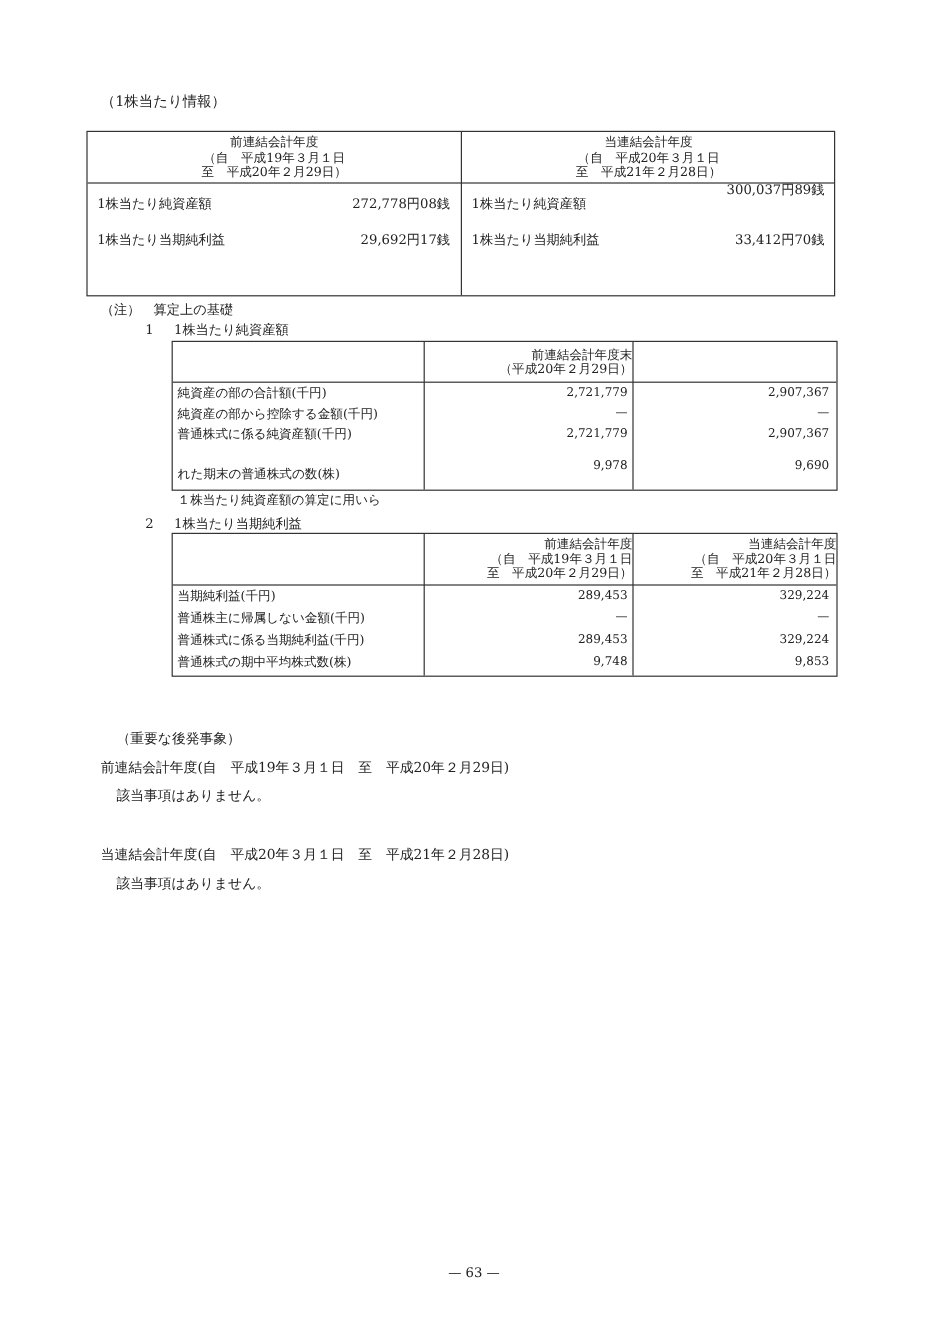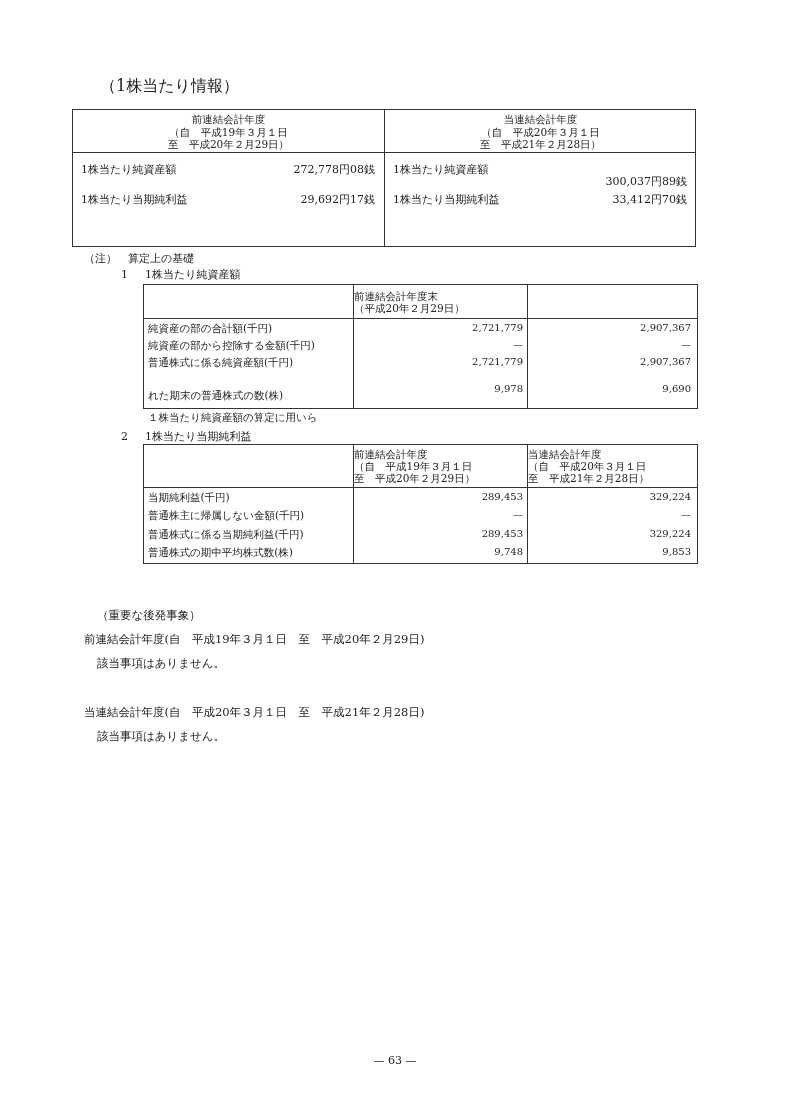--- a/index.html
+++ b/index.html
@@ -2,21 +2,21 @@
 <html><head>
 <meta charset="utf-8">
 <style>
   html, body { margin: 0; padding: 0; background: #ffffff; }
   body {
     width: 790px; height: 1118px; position: relative; overflow: hidden;
     font-family: "DejaVu Serif", "Liberation Serif", serif;
     color: #222; font-size: 11px;
   }
   .abs { position: absolute; white-space: nowrap; }
-  .section-title { left: 100px; top: 76px; font-size: 16px; }
+  .section-title { left: 84px; top: 76px; font-size: 12px; }
 
   
   .t1 { position: absolute; left: 72px; top: 109px; width: 624px; height: 138px;
         border: 1.5px solid #333; box-sizing: border-box; }
   .t1 .vline { position: absolute; left: 311px; top: 0; bottom: 0; border-left: 1.5px solid #333; }
   .t1 .hline { position: absolute; left: 0; right: 0; top: 42px; border-top: 1.5px solid #333; }
   .t1 .hdr { position: absolute; top: 3px; width: 311px; text-align: center; line-height: 12.5px; font-size: 10.5px; }
   .t1 .hdr.left { left: 0; }
   .t1 .hdr.right { left: 312px; }
   .hdr .p1 { display: block; }
@@ -32,21 +32,21 @@
   .sub-label { left: 121px; top: 267px; font-size: 11px; }
   .sub-label .num { display: inline-block; width: 24px; }
   .sub-label2 { left: 121px; top: 429px; font-size: 11px; }
   .sub-label2 .num { display: inline-block; width: 24px; }
 
   
   .tb { position: absolute; left: 143px; width: 555px; border: 1.5px solid #333; box-sizing: border-box; }
   .tb .v1 { position: absolute; left: 209px; top: 0; bottom: 0; border-left: 1.5px solid #333; }
   .tb .v2 { position: absolute; left: 383px; top: 0; bottom: 0; border-left: 1.5px solid #333; }
   .tb .h1 { position: absolute; left: 0; right: 0; border-top: 1.5px solid #333; }
-  .tb .colhdr { position: absolute; text-align: left; font-size: 10.5px; line-height: 12px; }
+  .tb .colhdr { position: absolute; text-align: right; font-size: 10.5px; line-height: 12px; }
   .tb .colhdr span { display: block; }
   .tb .rlbl { position: absolute; left: 4px; font-size: 10.5px; line-height: 13px; }
   .tb .rval { position: absolute; text-align: right; font-size: 10px; }
 
   .t2 { top: 284px; height: 125px; }
   .t3 { top: 444px; height: 120px; }
 
   .sub-title { left: 97px; top: 608px; font-size: 11.5px; }
   .period1 { left: 84px; top: 632px; font-size: 11.5px; }
   .none1 { left: 97px; top: 656px; font-size: 11.5px; }
@@ -73,21 +73,21 @@
     <span class="p2">（自　平成20年３月１日</span>
     <span class="p3">至　平成21年２月28日）</span>
   </div>
 
   <span class="lbl" style="left:8px; top:52px;">1株当たり純資産額</span>
   <span class="val" style="right:320px; top:52px;">272,778円08銭</span>
   <span class="lbl" style="left:8px; top:82px;">1株当たり当期純利益</span>
   <span class="val" style="right:320px; top:82px;">29,692円17銭</span>
 
   <span class="lbl" style="left:320px; top:52px;">1株当たり純資産額</span>
-  <span class="val" style="right:8px; top:64px;">300,037円89銭</span>
+  <span class="val" style="right:8px; top:41px;">300,037円89銭</span>
   <span class="lbl" style="left:320px; top:82px;">1株当たり当期純利益</span>
   <span class="val" style="right:8px; top:82px;">33,412円70銭</span>
 </div>
 
 <div class="abs note-label">（注）　算定上の基礎</div>
 <div class="abs sub-label">
   <span class="num">1</span><span>1株当たり純資産額</span>
 </div>
 
 <div class="tb t2">

